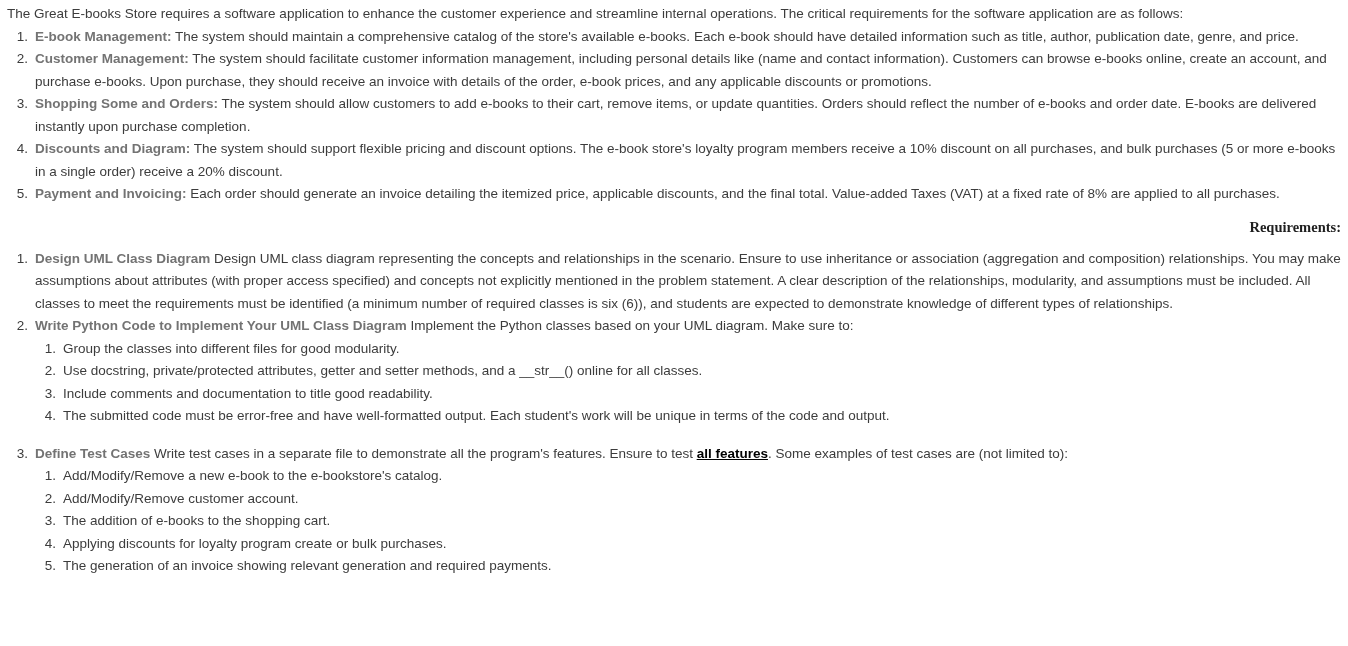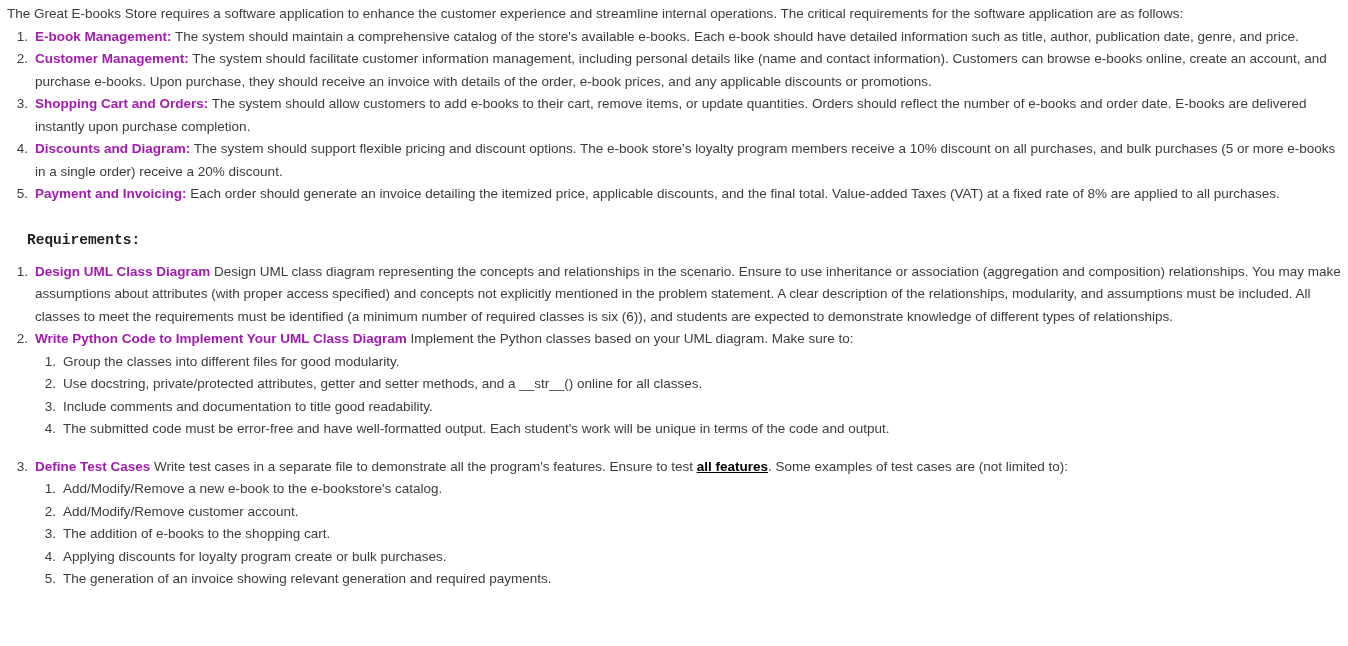--- a/index.html
+++ b/index.html
@@ -34,29 +34,30 @@
     text-align: right;
     margin-right: 7px;
     white-space: nowrap;
   }
   .content {
     flex: 1 1 auto;
     min-width: 0;
   }
   b {
     font-weight: 700;
-    color: #a21caf;
+    color: #737373;
   }
   .req-heading {
-    font-family: Liberation Mono, monospace;
+    font-family: Liberation Serif, serif;
     font-size: 14.5px;
     font-weight: 700;
     color: #1f1f1f;
-    margin: 23px 0 10px 20px;
+    margin: 10px 0 10px 20px;
     line-height: 22px;
+    text-align: right;
   }
   .sub-olist {
     margin: 0;
   }
   .spaced-top {
     margin-top: 15px;
   }
   .emph {
     font-weight: 700;
     text-decoration: underline;
@@ -77,21 +78,21 @@
       <div class="content"><b>E-book Management:</b><span> The system should maintain a comprehensive catalog of the store's available e-books. Each e-book should have detailed information such as title, author, publication date, genre, and price.</span></div>
     </div>
 
     <div class="li">
       <span class="num">2.</span>
       <div class="content"><b>Customer Management:</b><span> The system should facilitate customer information management, including personal details like (name and contact information). Customers can browse e-books online, create an account, and purchase e-books. Upon purchase, they should receive an invoice with details of the order, e-book prices, and any applicable discounts or promotions.</span></div>
     </div>
 
     <div class="li">
       <span class="num">3.</span>
-      <div class="content"><b>Shopping Cart and Orders:</b><span> The system should allow customers to add e-books to their cart, remove items, or update quantities. Orders should reflect the number of e-books and order date. E-books are delivered instantly upon purchase completion.</span></div>
+      <div class="content"><b>Shopping Some and Orders:</b><span> The system should allow customers to add e-books to their cart, remove items, or update quantities. Orders should reflect the number of e-books and order date. E-books are delivered instantly upon purchase completion.</span></div>
     </div>
 
     <div class="li">
       <span class="num">4.</span>
       <div class="content"><b>Discounts and Diagram:</b><span> The system should support flexible pricing and discount options. The e-book store's loyalty program members receive a 10% discount on all purchases, and bulk purchases (5 or more e-books in a single order) receive a 20% discount.</span></div>
     </div>
 
     <div class="li">
       <span class="num">5.</span>
       <div class="content"><b>Payment and Invoicing:</b><span> Each order should generate an invoice detailing the itemized price, applicable discounts, and the final total. Value-added Taxes (VAT) at a fixed rate of 8% are applied to all purchases.</span></div>

